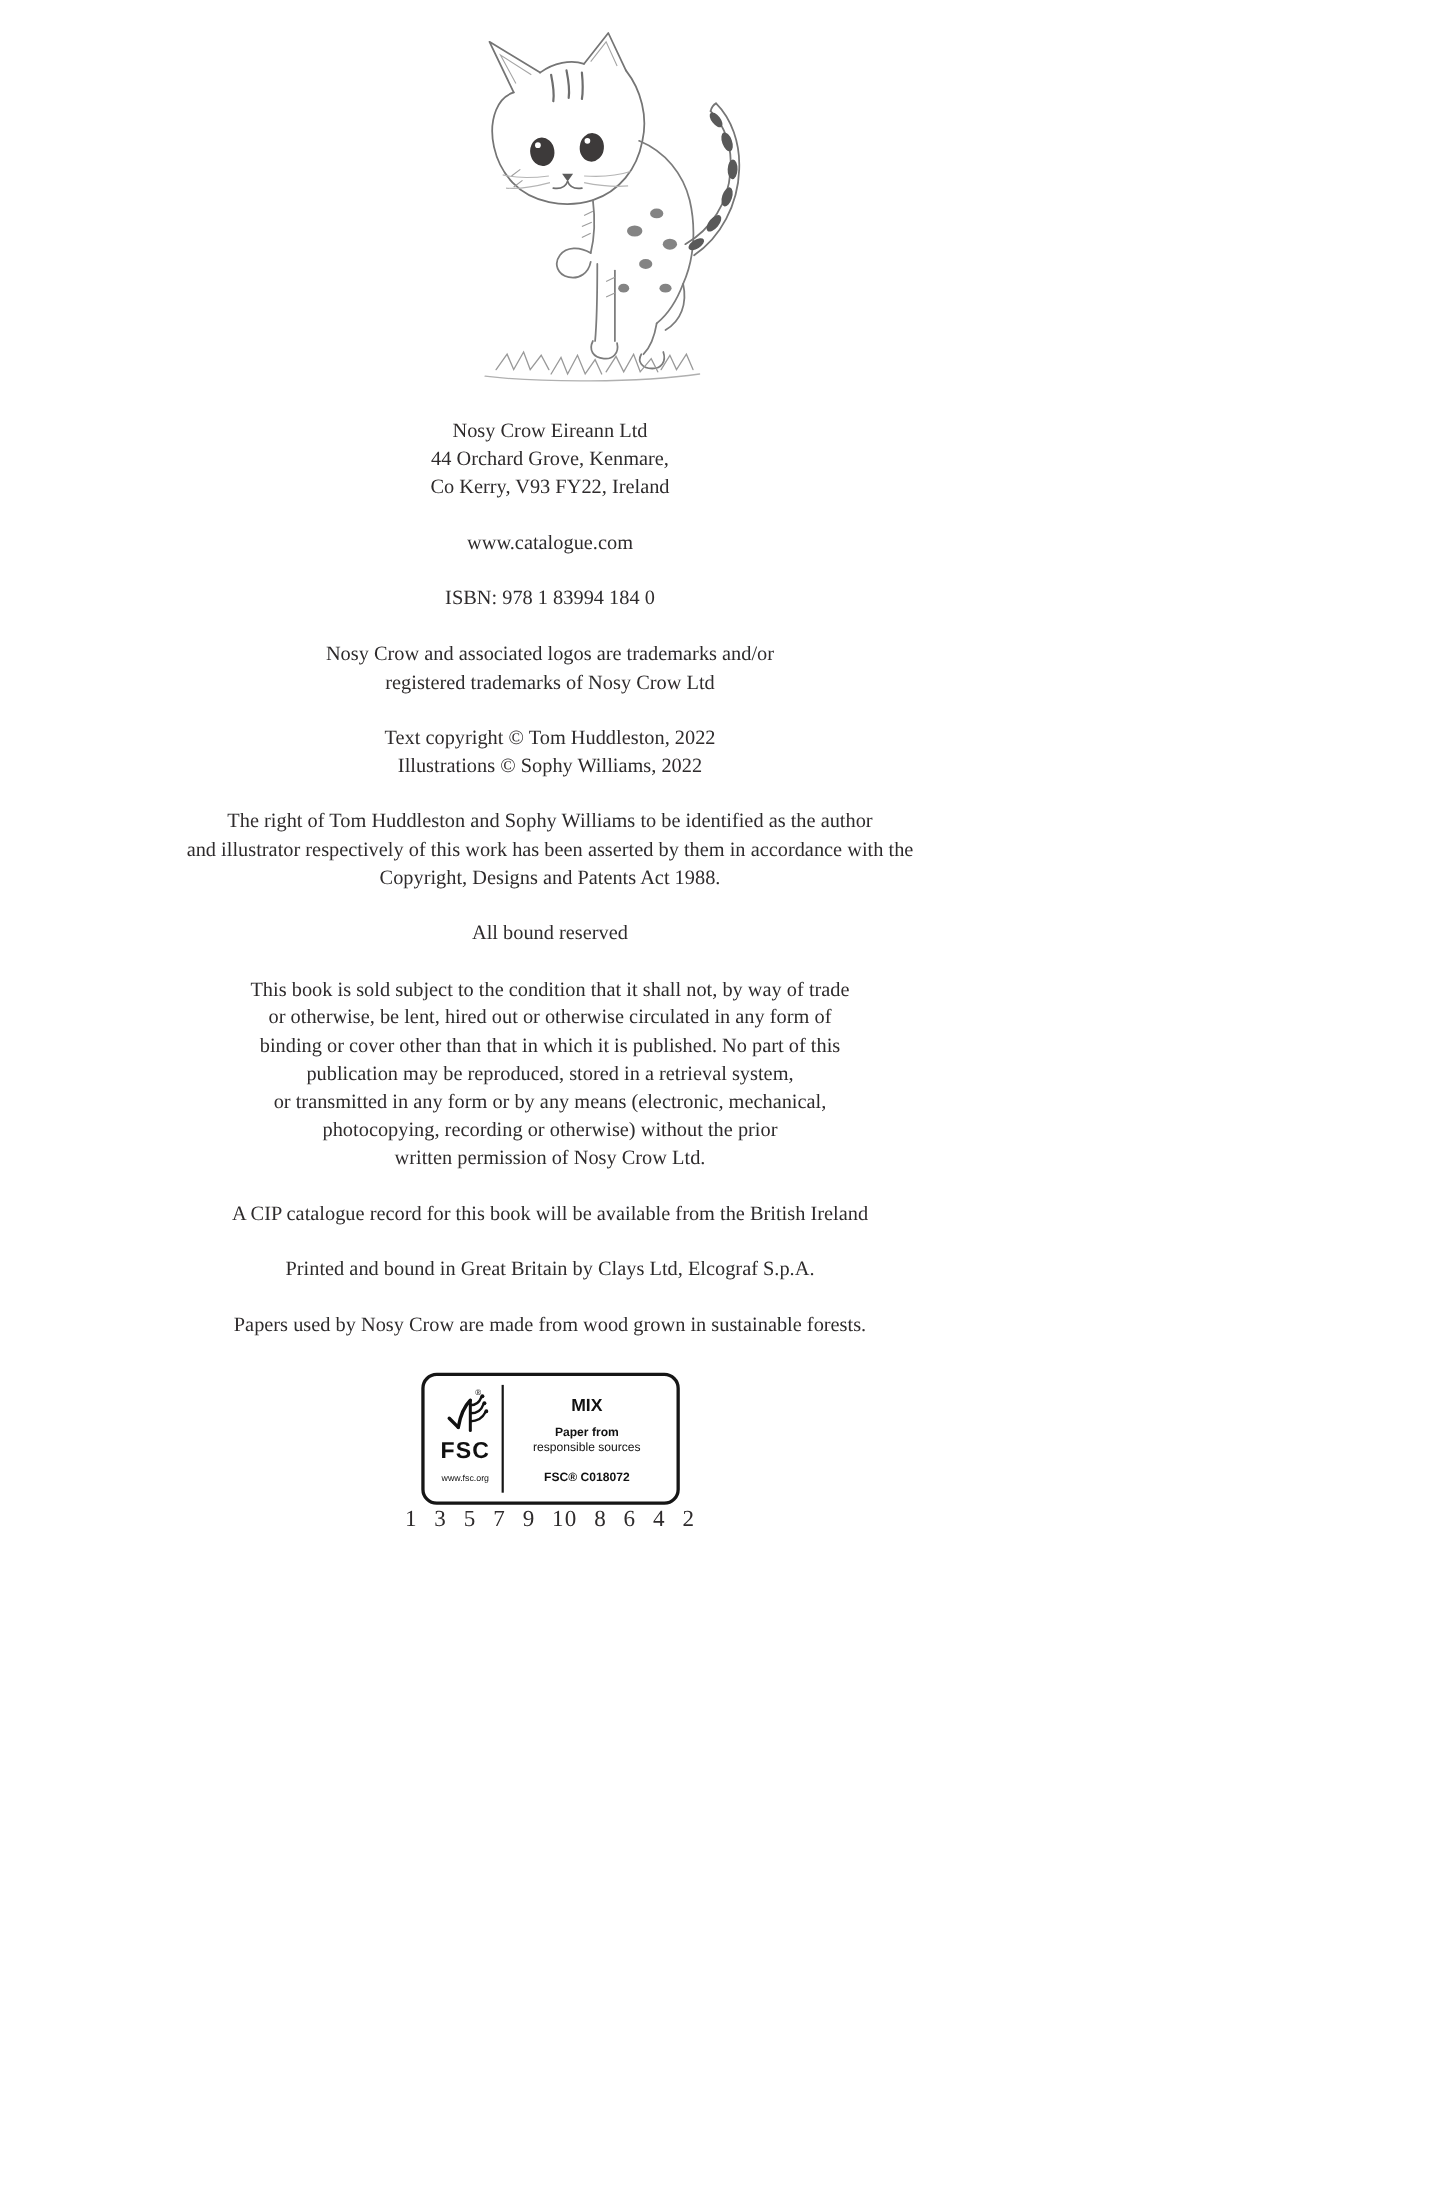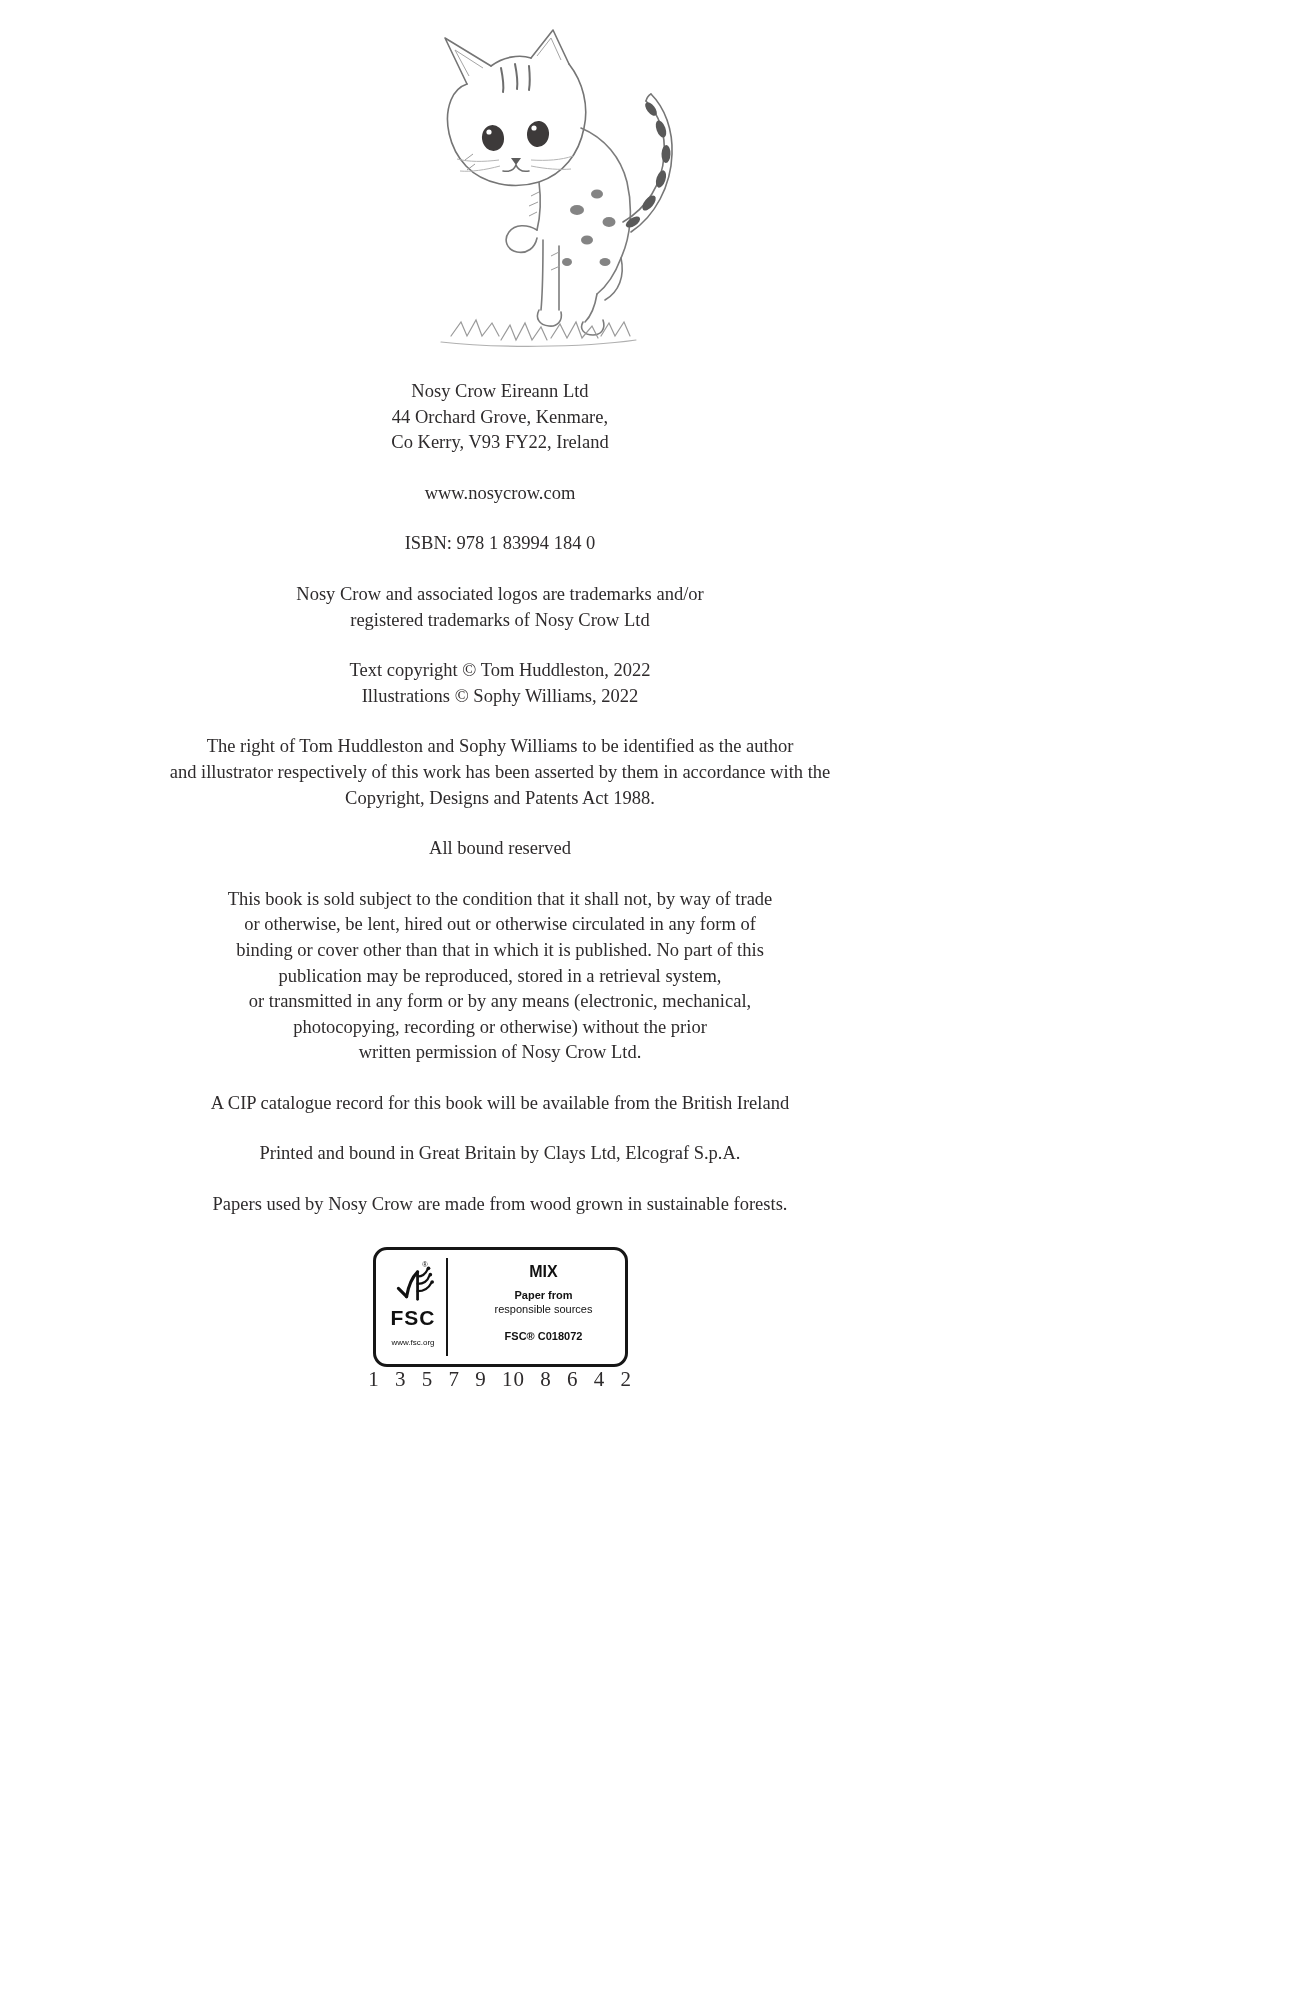--- a/index.html
+++ b/index.html
@@ -56,22 +56,22 @@
     line-height: 1;
     letter-spacing: 1px;
     margin-top: 2px;
   }
   .fsc-url { font-size: 8px; margin-top: 2px; }
   .fsc-divider { width: 2px; background: #161616; margin: 1px 0; }
   .fsc-right {
     display: flex;
     flex-direction: column;
     align-items: center;
-    justify-content: flex-start;
-    padding: 2px 8px 2px 32px;
+    justify-content: flex-end;
+    padding: 2px 8px 2px 12px;
     min-width: 128px;
   }
   .fsc-mix { font-weight: bold; font-size: 16px; margin-bottom: 5px; }
   .fsc-line1 { font-size: 11px; font-weight: bold; line-height: 1.25; }
   .fsc-line2 { font-size: 11px; font-weight: normal; line-height: 1.25; margin-bottom: 7px; }
   .fsc-code { font-weight: bold; font-size: 11px; }
   .print-line {
     margin: 16px 0 0;
     font-size: 21px;
     word-spacing: 9px;
@@ -174,21 +174,21 @@
         <path d="M120,314 l9,-15 l6,15 l9,-17 l7,17 l9,-13 l6,13"></path>
         <path d="M170,312 l9,-14 l7,14 l9,-16 l6,16 l10,-12 l6,12"></path>
         <path d="M220,310 l8,-13 l6,13 l9,-14 l6,14"></path>
         <path d="M60,316 C110,322 200,322 255,314" stroke="#b0b0b0"></path>
       </g>
     </svg>
   </figure>
 
   <div class="imprint">
     <p>Nosy Crow Eireann Ltd<br>44 Orchard Grove, Kenmare,<br>Co Kerry, V93 FY22, Ireland</p>
-    <p>www.nosycrow.com</p>
+    <p>www.catalogue.com</p>
     <p>ISBN: 978 1 83994 184 0</p>
     <p>Nosy Crow and associated logos are trademarks and/or<br>registered trademarks of Nosy Crow Ltd</p>
     <p>Text copyright © Tom Huddleston, 2022<br>Illustrations © Sophy Williams, 2022</p>
     <p>The right of Tom Huddleston and Sophy Williams to be identified as the author<br>and illustrator respectively of this work has been asserted by them in accordance with the<br>Copyright, Designs and Patents Act 1988.</p>
     <p>All bound reserved</p>
     <p>This book is sold subject to the condition that it shall not, by way of trade<br>or otherwise, be lent, hired out or otherwise circulated in any form of<br>binding or cover other than that in which it is published. No part of this<br>publication may be reproduced, stored in a retrieval system,<br>or transmitted in any form or by any means (electronic, mechanical,<br>photocopying, recording or otherwise) without the prior<br>written permission of Nosy Crow Ltd.</p>
     <p>A CIP catalogue record for this book will be available from the British Ireland</p>
     <p>Printed and bound in Great Britain by Clays Ltd, Elcograf S.p.A.</p>
     <p>Papers used by Nosy Crow are made from wood grown in sustainable forests.</p>
 

